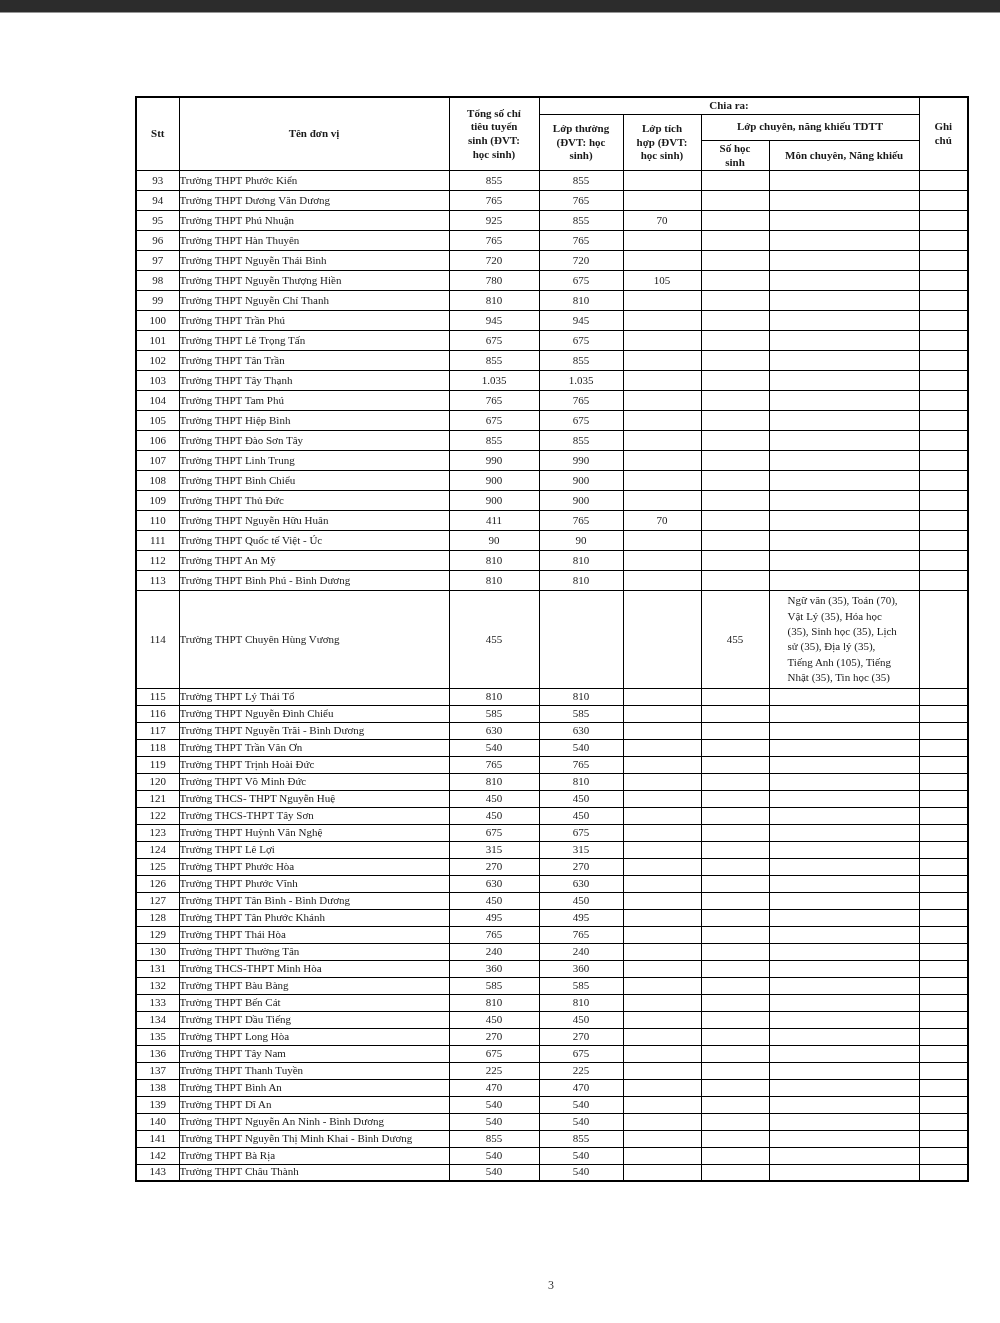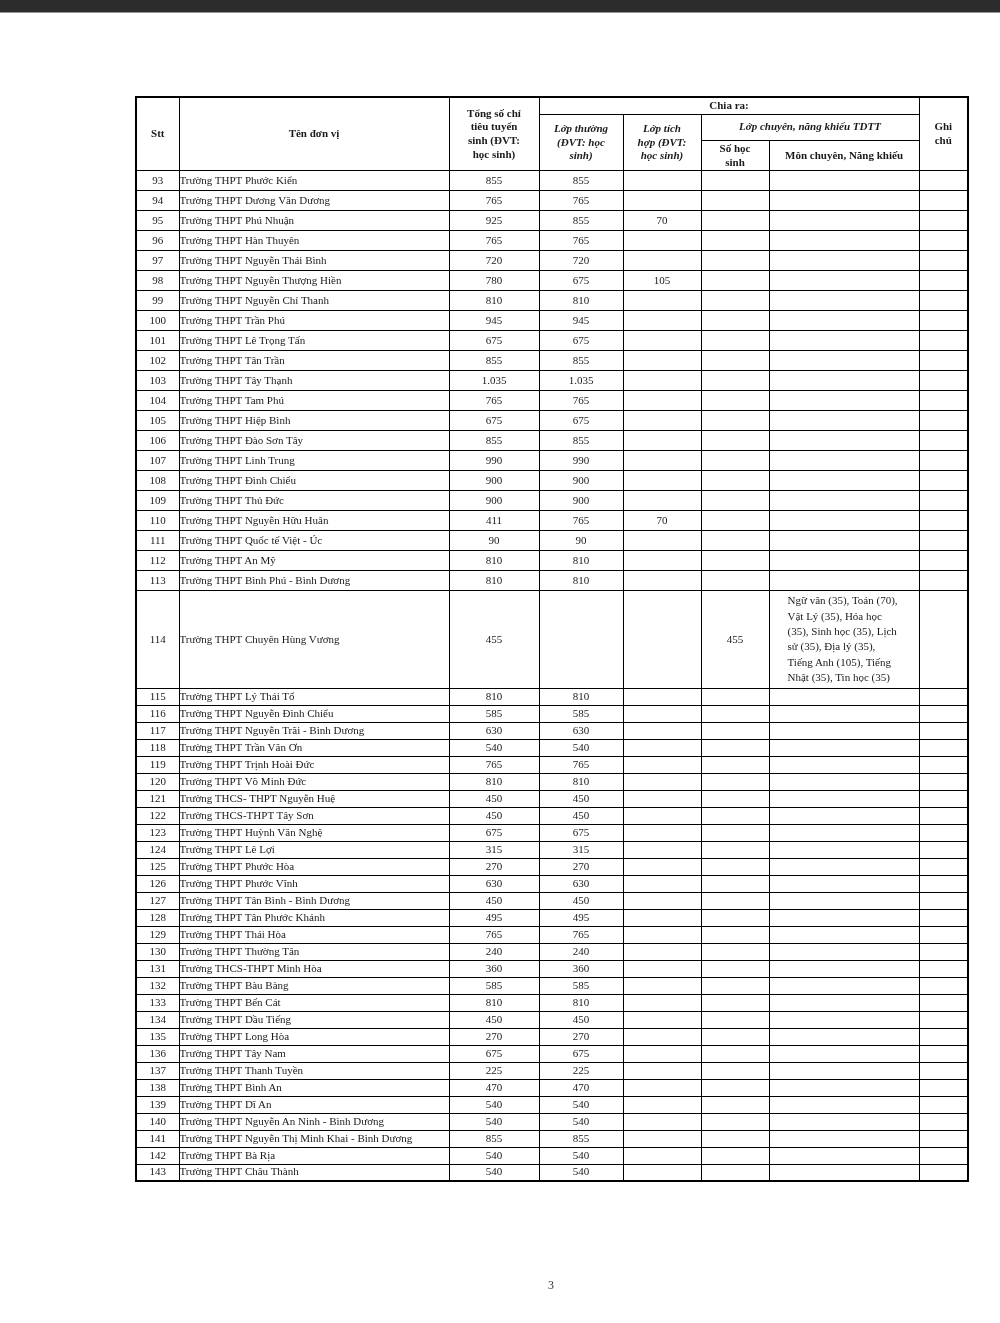--- a/index.html
+++ b/index.html
@@ -9,21 +9,21 @@
     background:#2c2c2c; border-bottom:1px solid #969696; }
   .page { position:absolute; left:0; top:13px; width:1000px; height:1310px; background:#fff; }
 
   table.quota { position:absolute; left:135px; top:83px; width:832px;
     border-collapse:collapse; table-layout:fixed; }
   .quota th, .quota td { border:1px solid #000; font-size:11px; vertical-align:middle;
     overflow:hidden; }
   table.quota { border:2px solid #000; }
   .quota thead th { font-weight:bold; text-align:center; line-height:1.25; padding:1px 10px; }
   .quota thead tr.h1 { height:17px; }
-  .quota thead tr.h2 { height:26px;font-style:italic; }
+  .quota thead tr.h2 { height:26px; }
   .quota thead tr.h3 { height:26px; }
   .quota tbody td { text-align:center; padding:0 2px; line-height:1.25; }
   .quota tbody td.left { text-align:left; padding-left:0; }
   .quota tbody td.subjects { text-align:left; padding:2px 18px; line-height:1.4; }
   .quota tbody tr.row-a { height:20px;margin-left:16px; }
   .quota tbody tr.row-b { height:17px; }
   .quota tbody tr.row-tall td { height:auto; }
 
   .page-number { position:absolute; left:135px; top:1265px; width:832px;
     text-align:center; font-size:12px; color:#2f2f2f; }
@@ -210,21 +210,21 @@
           <td class="left">Trường THPT Linh Trung</td>
           <td>990</td>
           <td>990</td>
           <td></td>
           <td></td>
           <td></td>
           <td></td>
         </tr>
         <tr class="row-a">
           <td>108</td>
-          <td class="left">Trường THPT Đình Chiểu</td>
+          <td class="left">Trường THPT Bình Chiểu</td>
           <td>900</td>
           <td>900</td>
           <td></td>
           <td></td>
           <td></td>
           <td></td>
         </tr>
         <tr class="row-a">
           <td>109</td>
           <td class="left">Trường THPT Thủ Đức</td>

